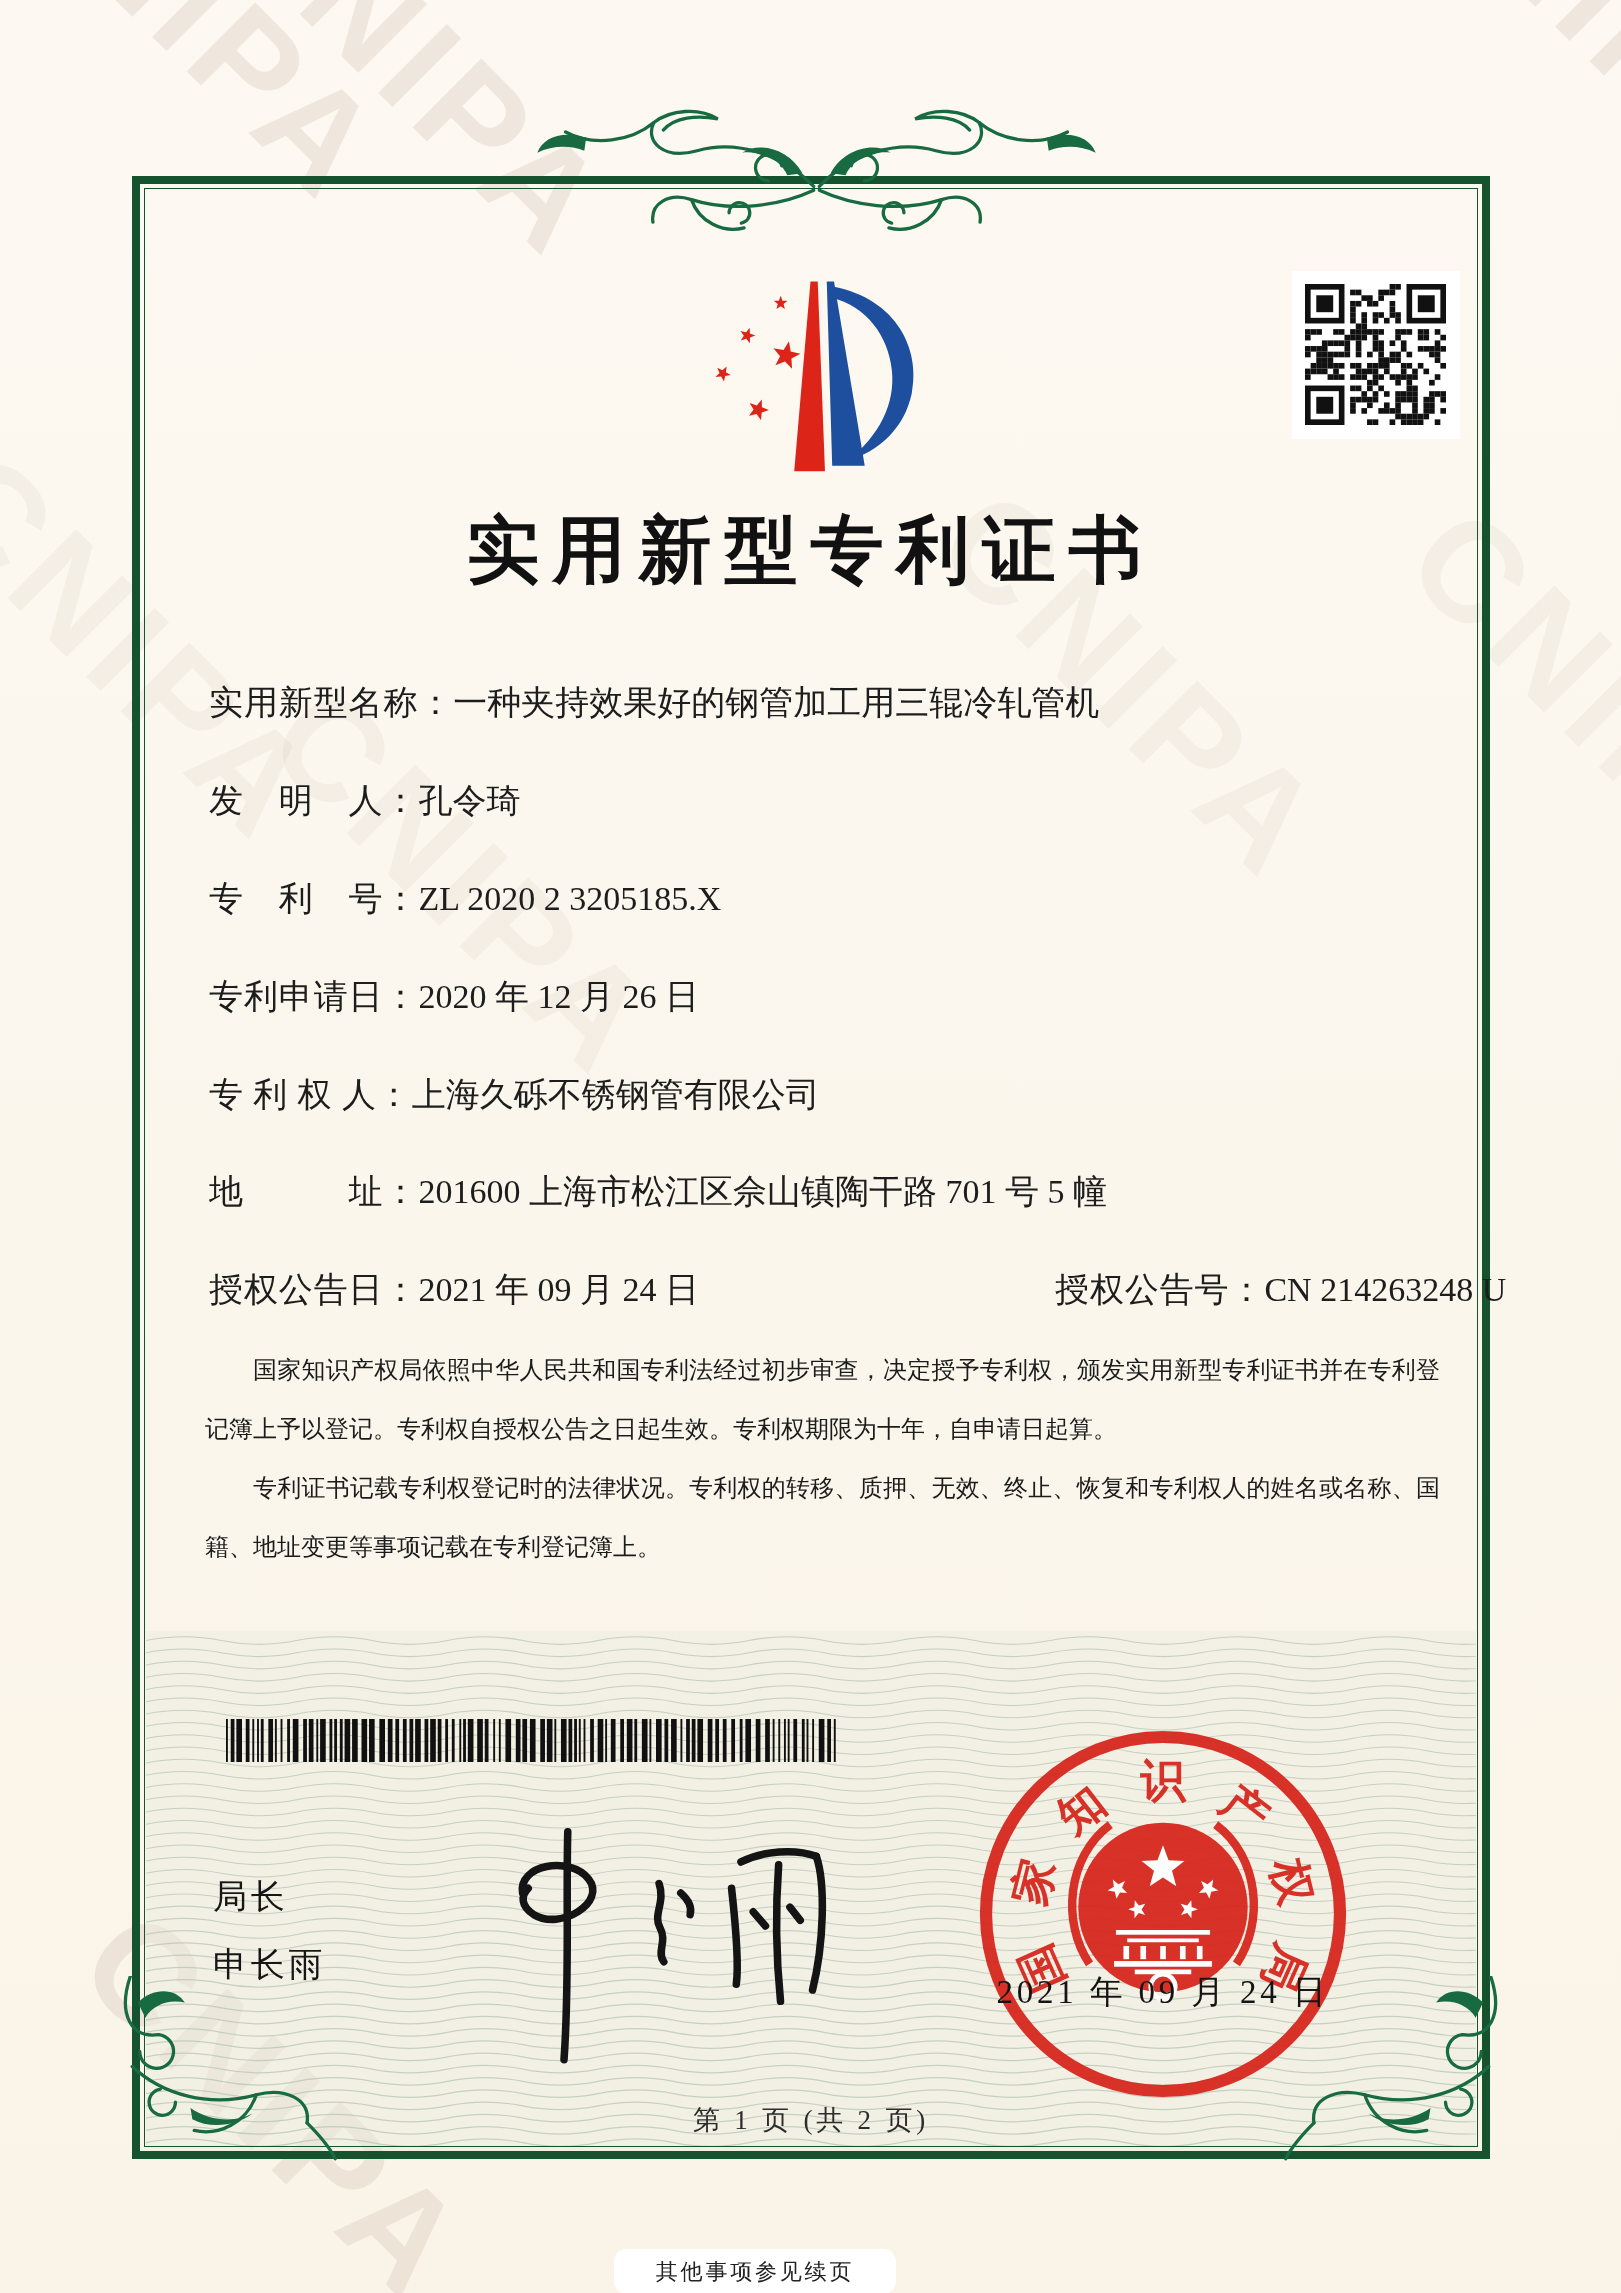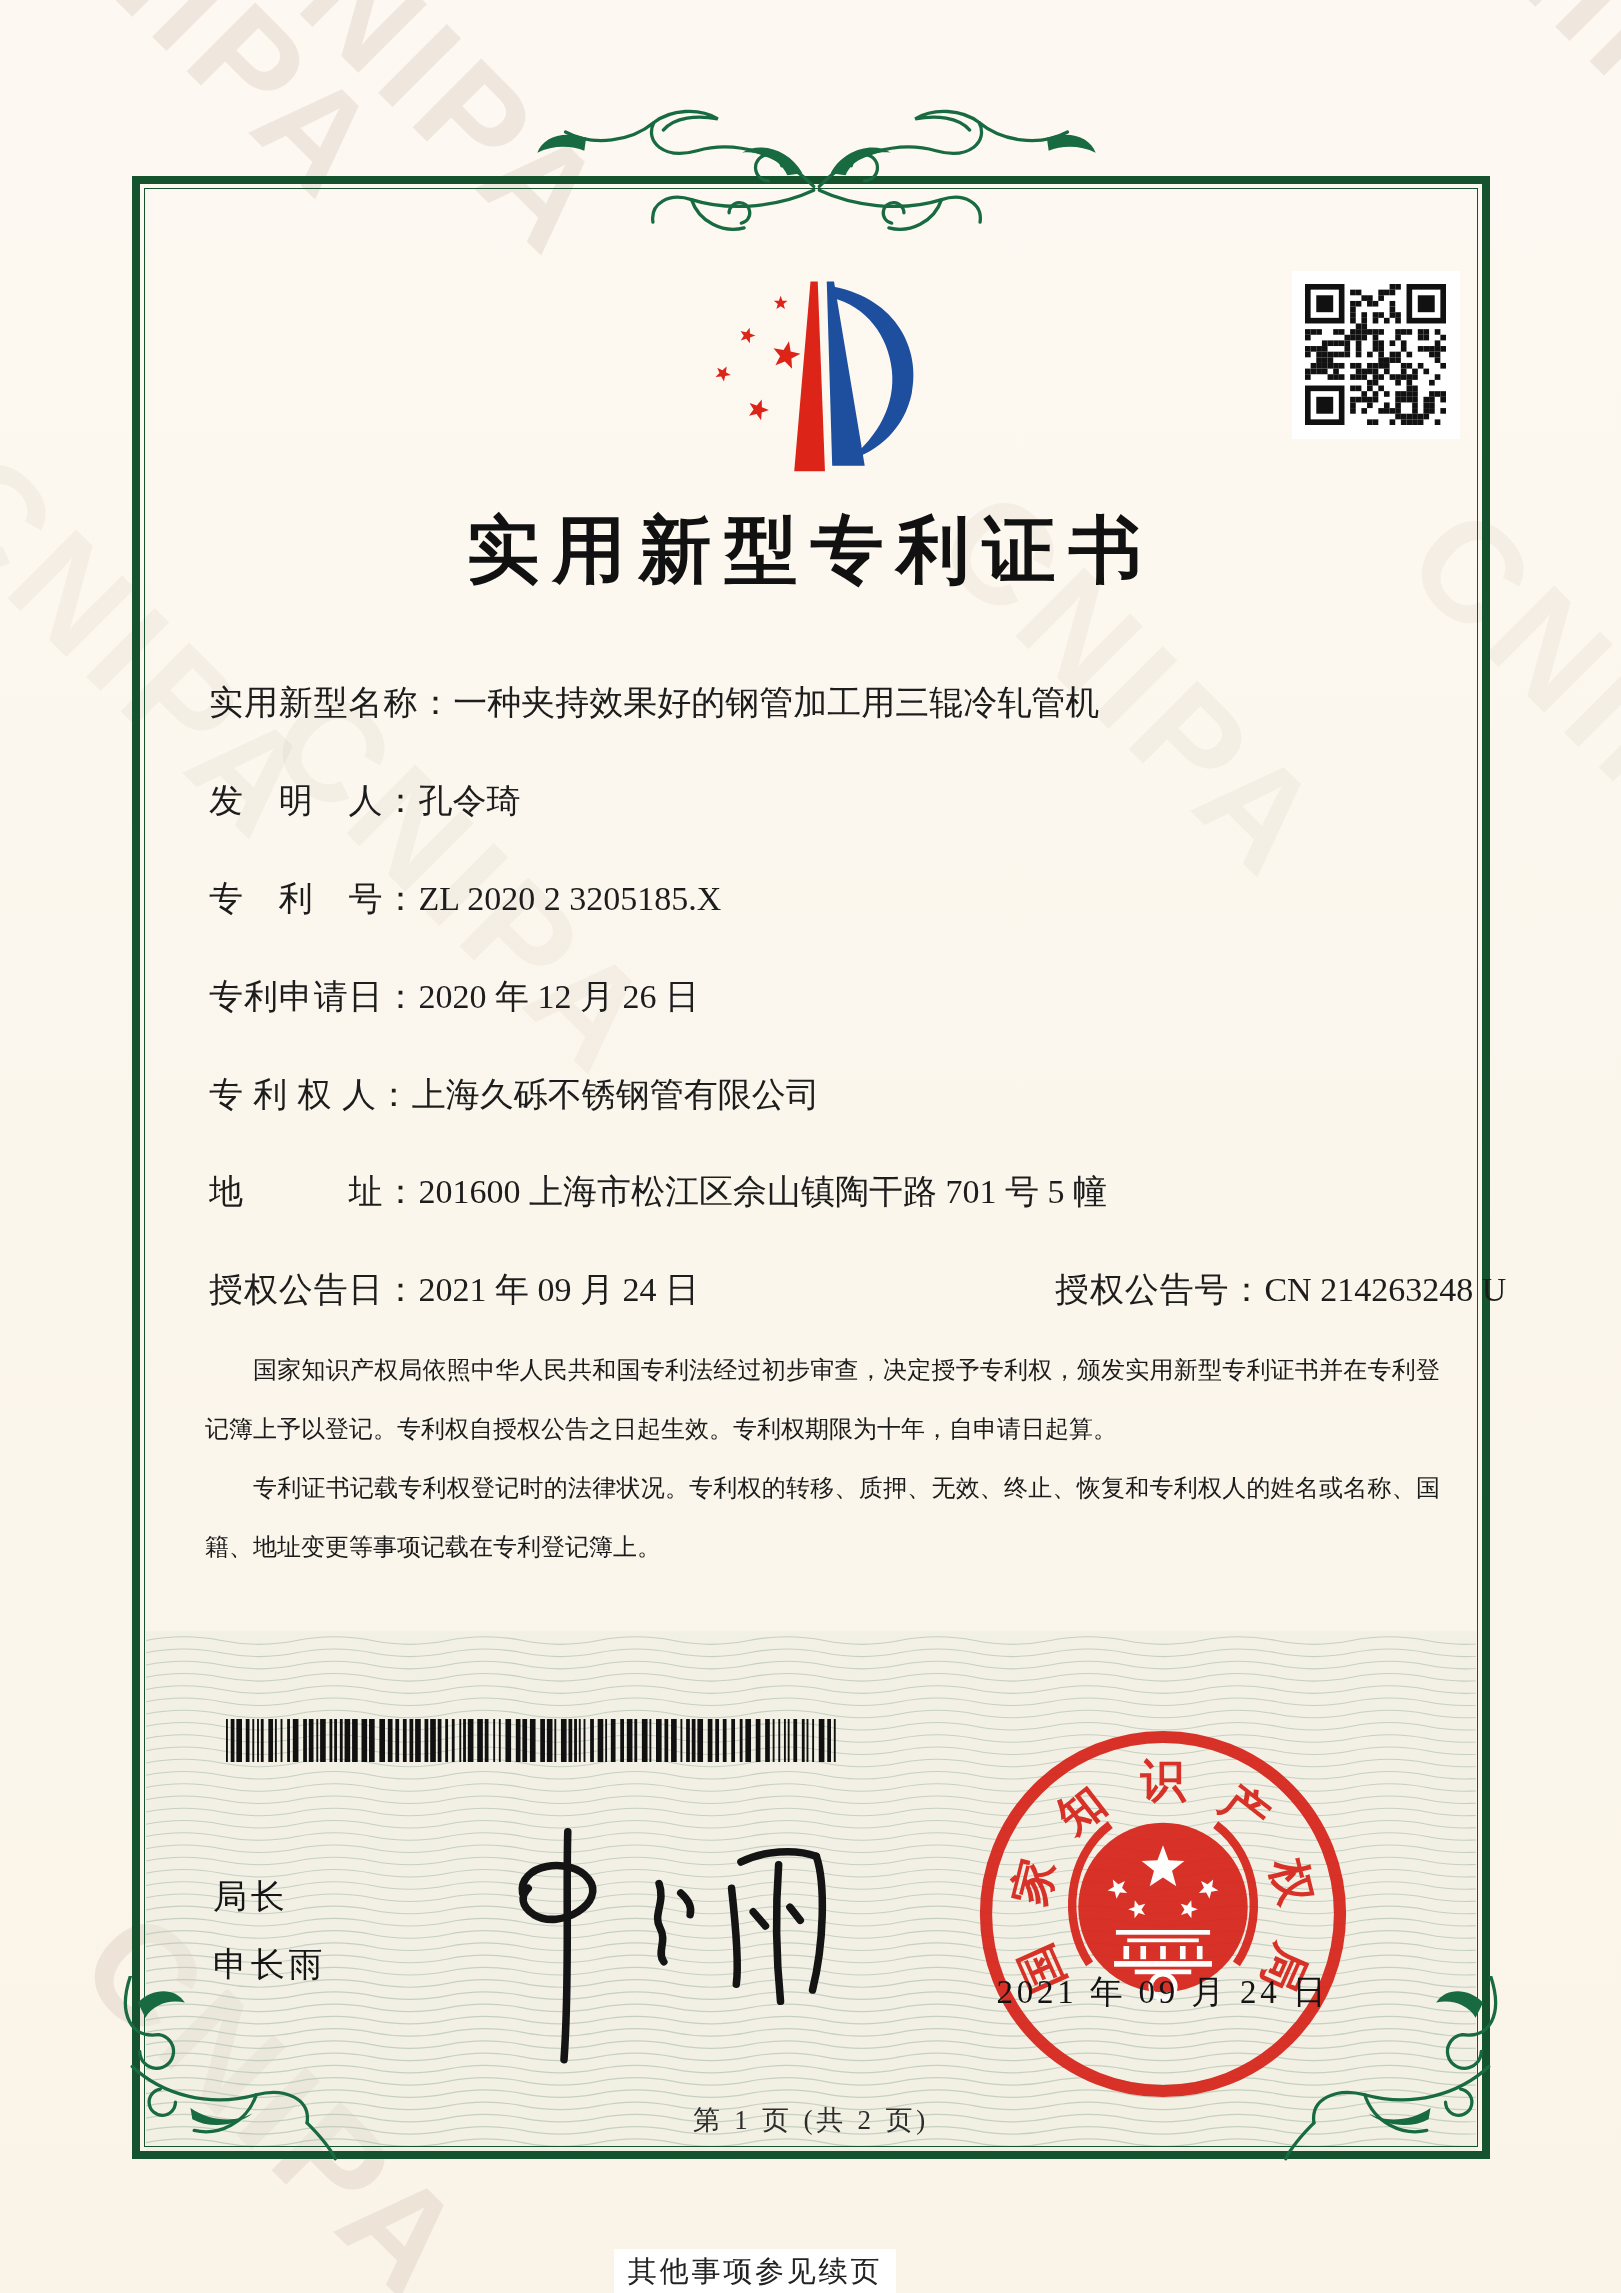--- a/index.html
+++ b/index.html
@@ -55,21 +55,21 @@
   #signature{position:absolute;left:466px;top:1813px;width:405px;height:273px;}
   #signature path{stroke:#141414;stroke-width:8;fill:none;stroke-linecap:round;stroke-linejoin:round;}
   
   #seal{position:absolute;left:970px;top:1721px;width:386px;height:386px;opacity:.94;}
   .seal-date{position:absolute;left:970px;top:1970px;width:386px;text-align:center;
     font-size:33px;letter-spacing:3.8px;color:#141414;}
   
   .pageinfo{position:absolute;left:132px;top:2102px;width:1358px;text-align:center;
     font-size:27px;letter-spacing:3.8px;color:#2c2c2c;}
   .contnote{position:absolute;left:614px;top:2249px;width:282px;height:45px;background:#ffffff;
-    text-align:center;line-height:45px;font-size:29px;letter-spacing:2.8px;color:#222;}
+    text-align:center;line-height:45px;font-size:22px;letter-spacing:2.8px;color:#222;border-radius:13px;}
   
   .orn path,.orn circle{stroke:#186a41;fill:none;stroke-width:3.5;stroke-linecap:round;}
   .orn .fill{fill:#186a41;stroke:none;}
   .orn .line{stroke:var(--green);stroke-width:6;}
 </style>
 </head>
 <body>
 
 <div id="page">
 

